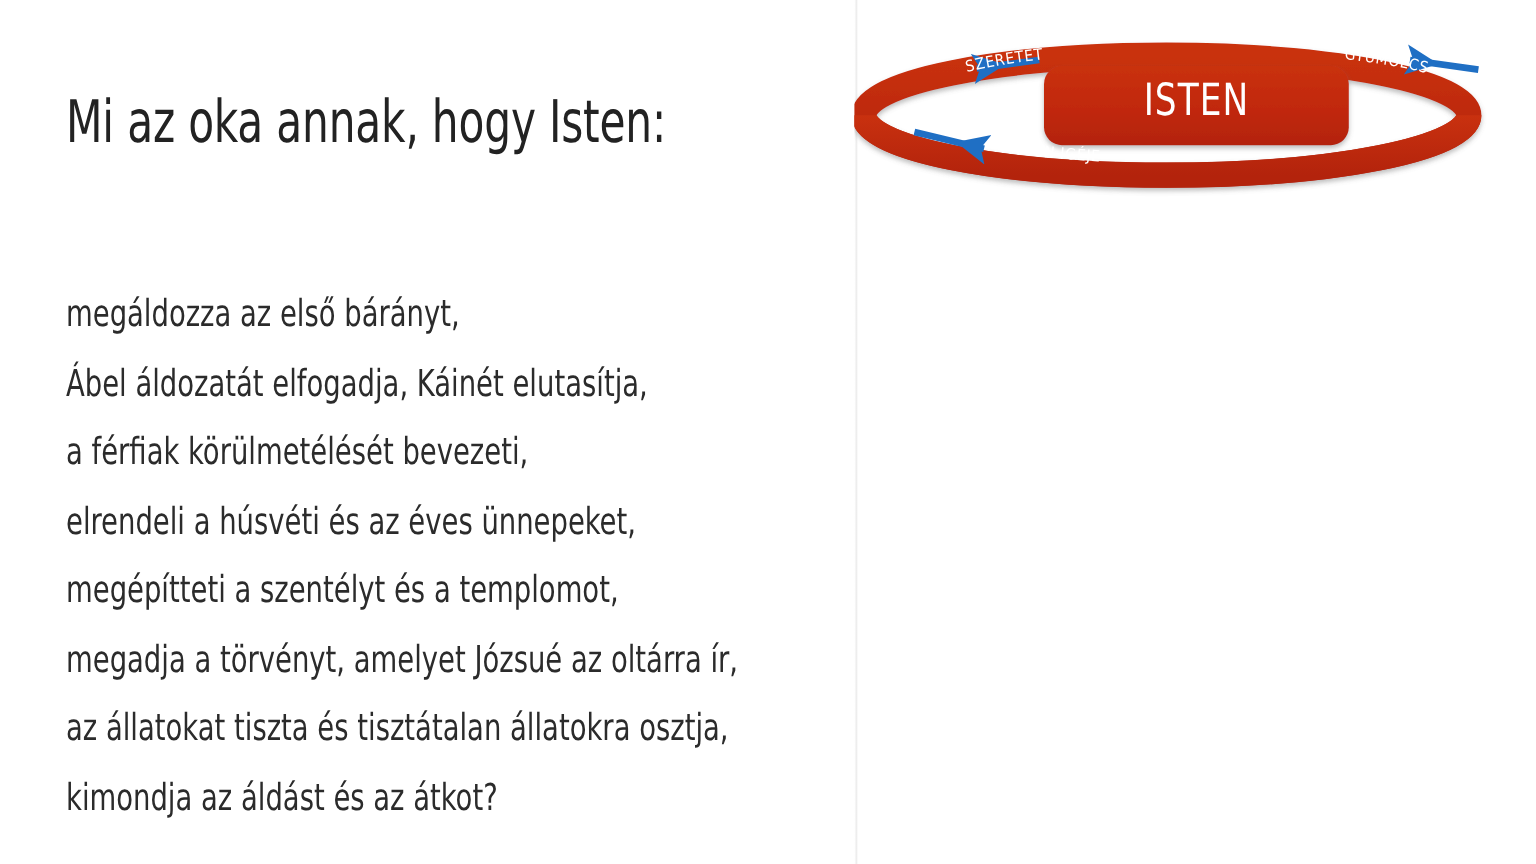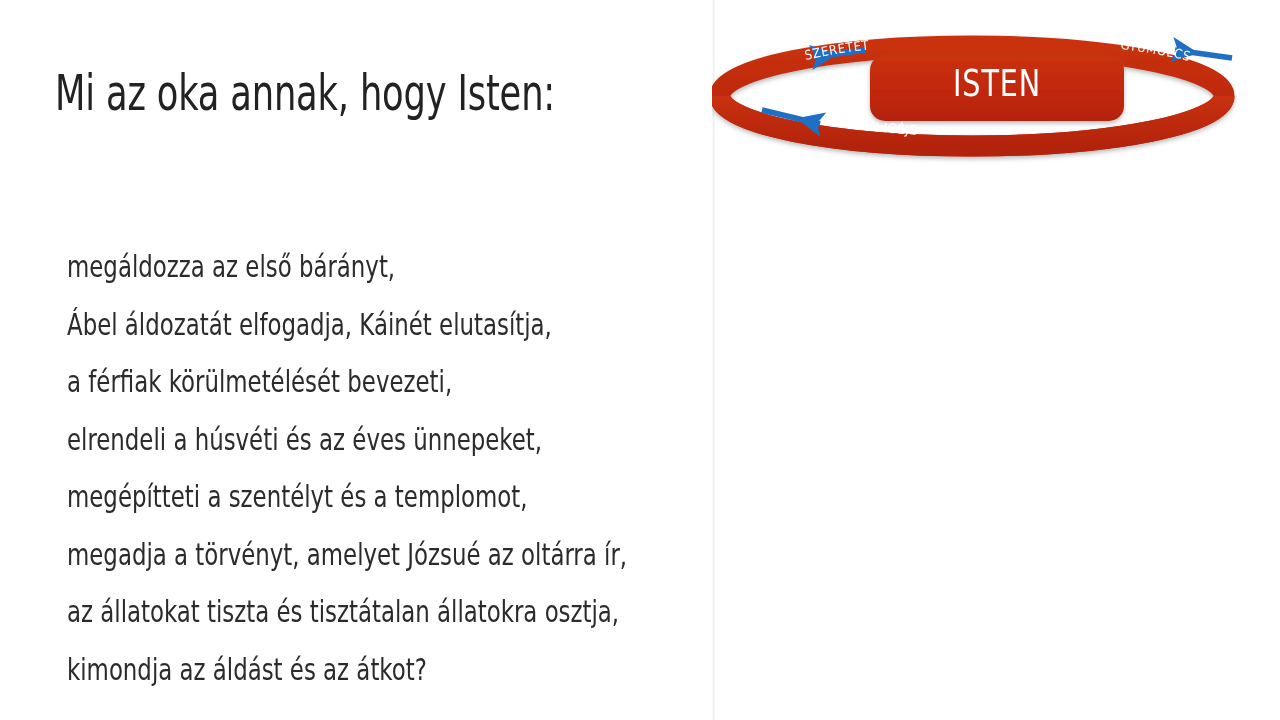--- a/index.html
+++ b/index.html
@@ -28,21 +28,21 @@
     top: 0;
     width: 3px;
     height: 720px;
     background: linear-gradient(to right, #ffffff 0%, #f2f2f2 40%, #ededed 60%, #ffffff 100%);
   }
 
   
   .text-col {
     position: absolute;
     left: 0;
-    top: 8px;
+    top: 16px;
     width: 712px;
     height: 538px;
   }
   .title {
     position: absolute;
     left: 55px;
     top: 58px;
     font-family: "DejaVu Sans Condensed", "Liberation Sans Narrow", "Liberation Sans", sans-serif;
     font-stretch: condensed;
     font-size: 49px;
@@ -52,21 +52,21 @@
     letter-spacing: -0.2px;
     white-space: nowrap;
     transform: scaleX(0.80);
     transform-origin: left top;
   }
   .body-list {
     position: absolute;
     left: 55px;
     top: 218px;
     width: 660px;
-    margin: 12px;
+    margin: 0;
     padding: 0;
     list-style: none;
   }
   .body-list li {
     font-family: "DejaVu Sans Condensed", "Liberation Sans Narrow", "Liberation Sans", sans-serif;
     font-stretch: condensed;
     font-size: 31px;
     font-weight: 400;
     line-height: 57.5px;
     color: #2b2b2b;

